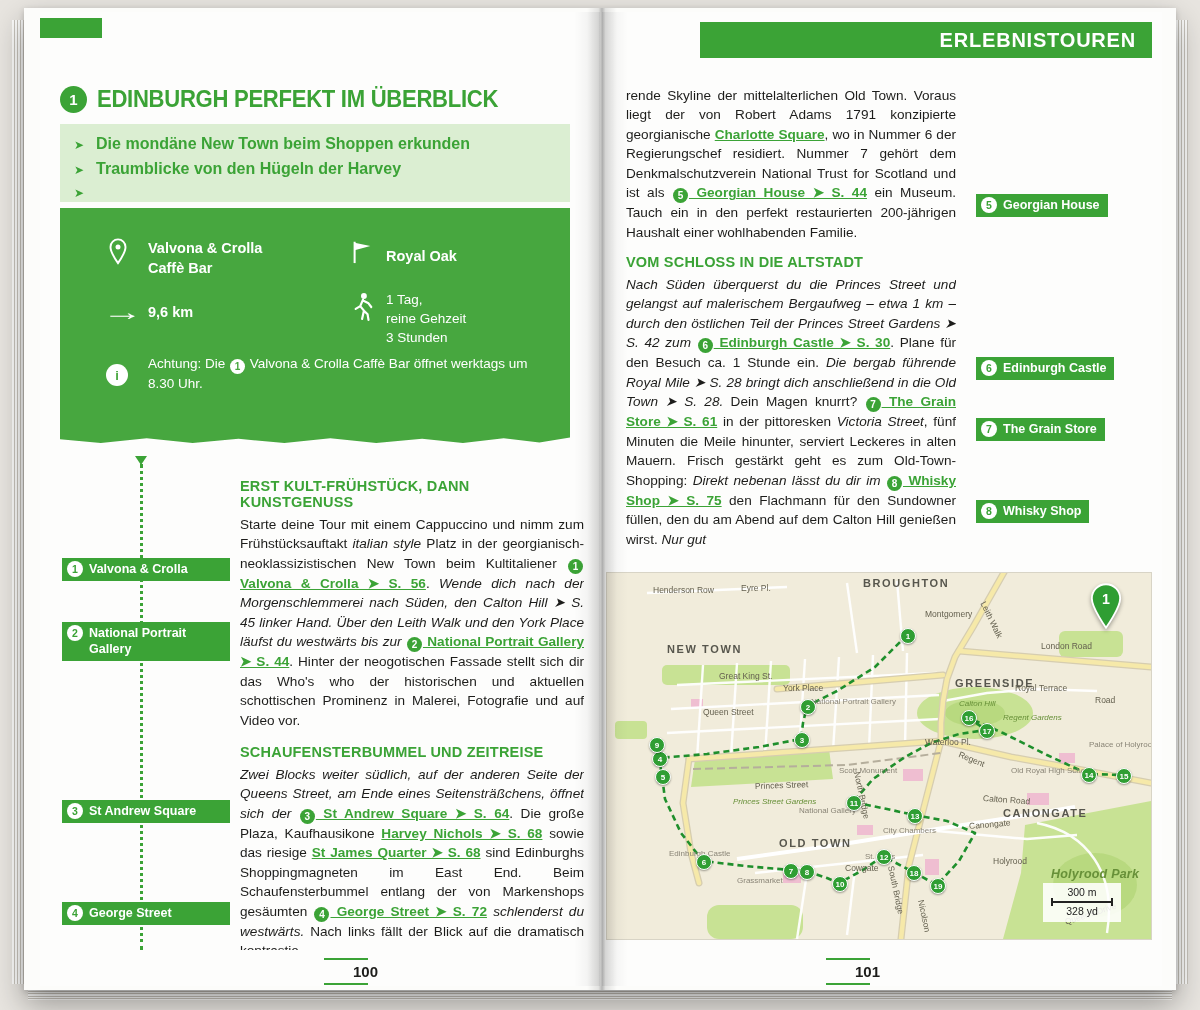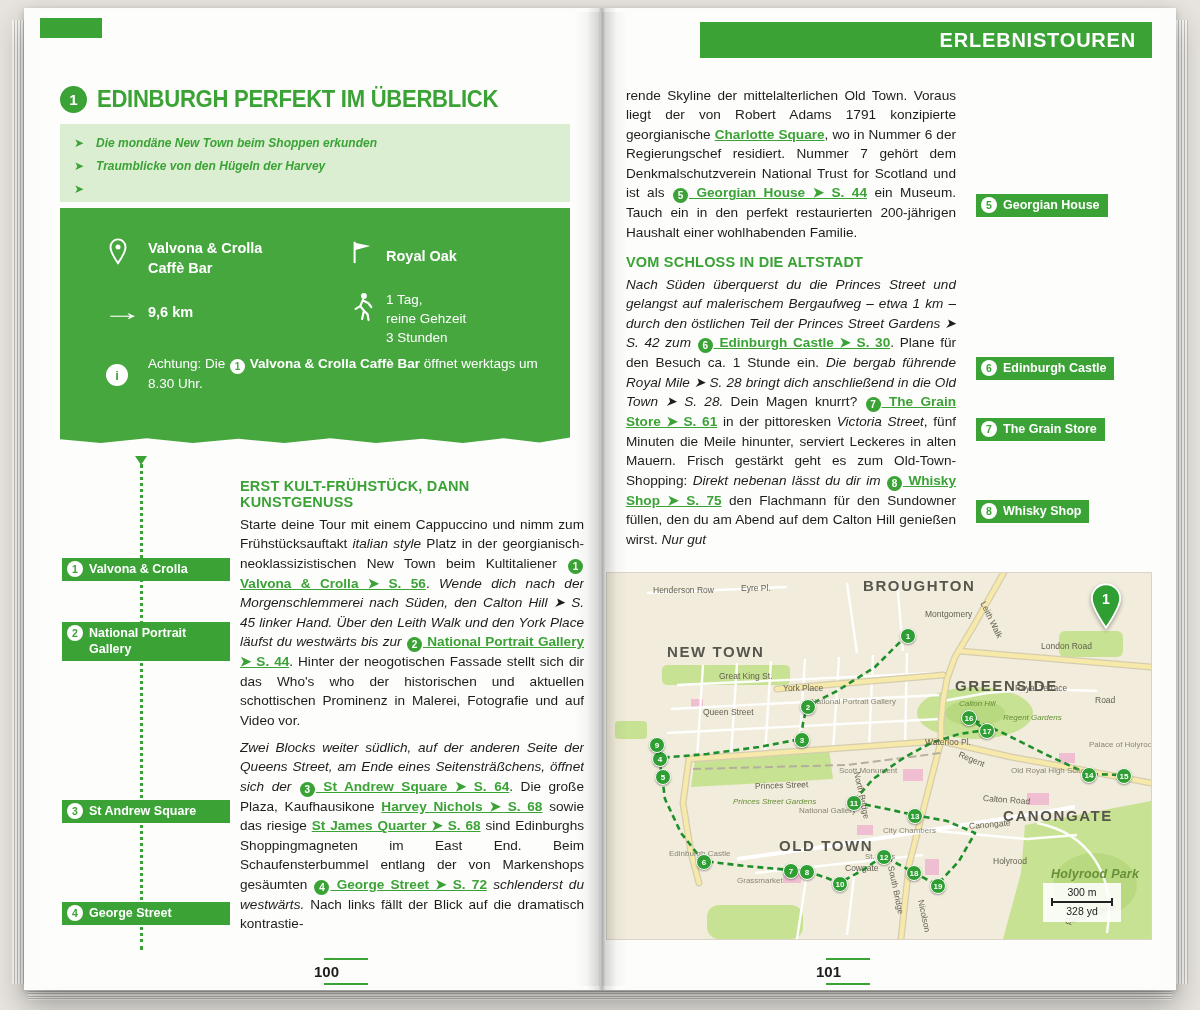--- a/index.html
+++ b/index.html
@@ -34,21 +34,21 @@
   .chapter-tab{position:absolute;left:0;top:6px;width:62px;height:20px;background:var(--green);}
   .title-row{position:absolute;left:20px;top:74px;display:flex;align-items:center;gap:10px;}
   .title-badge{width:27px;height:27px;border-radius:50%;background:var(--green);color:#fff;
     font-size:15px;font-weight:700;display:inline-flex;align-items:center;justify-content:center;flex:0 0 auto;}
   .page-title{font-size:23px;font-weight:700;color:var(--green);letter-spacing:-0.3px;
     transform:scaleX(.96);transform-origin:left center;white-space:nowrap;margin:0;}
   .highlights{position:absolute;left:20px;top:112px;width:510px;height:78px;background:var(--lgreen);
     padding:8px 0 0 0;box-sizing:border-box;}
   .hl-row{display:flex;align-items:baseline;padding:1px 14px;line-height:21px;}
   .hl-arrow{color:var(--green);font-size:12px;margin-right:12px;flex:0 0 auto;}
-  .hl-text{color:var(--green);font-weight:700;font-size:12px;font-style:italic;}
+  .hl-text{color:var(--green);font-weight:700;font-size:16px;}
   .infobox{position:absolute;left:20px;top:196px;width:510px;height:236px;background:var(--box);
     color:#fff;font-size:13.5px;
     clip-path:polygon(0 0,100% 0,100% 97.2%,94% 99.4%,87% 97.6%,79% 99.6%,71% 97.8%,62% 99.6%,53% 97.6%,44% 99.6%,35% 97.8%,26% 99.6%,17% 97.6%,8% 99.6%,0 98%);}
   .ib-icon{position:absolute;}
   .ib-text{position:absolute;line-height:20px;}
   .ib-strong{font-weight:600;font-size:14.5px;display:block;}
   .ib-arrow{position:absolute;left:42px;top:90px;font-size:24px;color:#fff;
     transform:scaleX(1.7);transform-origin:left center;font-weight:400;}
   .info-ic{position:absolute;left:46px;top:156px;width:22px;height:22px;border-radius:50%;background:#fff;
     color:var(--box);font-weight:700;font-size:13px;display:flex;align-items:center;justify-content:center;}
@@ -70,37 +70,37 @@
   .body-col.right{left:24px;top:74px;width:330px;height:482px;}
   h3.sec{color:var(--green);font-size:14.5px;font-weight:700;margin:14px 0 5px;letter-spacing:.2px;}
   .body-col.right h3.sec{margin-top:12px;}
   .body-col p{font-size:13.6px;line-height:19.4px;text-align:justify;margin:0 0 8px;hyphens:auto;}
   .sg-i{font-style:italic;}
   .sg-g{color:var(--green);font-weight:700;text-decoration:underline;}
   .sg-n{display:inline-flex;width:15px;height:15px;border-radius:50%;background:var(--green);color:#fff;
     font-size:10px;font-weight:700;align-items:center;justify-content:center;vertical-align:-2px;margin:0 1px;}
   .infobox .sg-n{background:#fff;color:var(--box);}
   .sg-w{color:#fff;}
-  .sg-wb{color:#fff;font-weight:700;}
+  .sg-wb{color:#fff;font-weight:400;}
   .sg-ws{color:#fff;font-size:11.5px;}
   
-  .pfoot{position:absolute;top:944px;width:64px;text-align:left;}
+  .pfoot{position:absolute;top:944px;width:64px;text-align:right;}
   .pfoot .rule{height:2px;background:var(--green);width:44px;margin:2px auto;}
   .pfoot .num{font-size:15px;font-weight:700;padding:1px 0;}
   .pfoot-left{left:274px;}
   .pfoot-right{left:214px;}
   
   .header-bar{position:absolute;left:98px;top:10px;width:452px;height:36px;background:var(--green);
     display:flex;align-items:center;justify-content:flex-end;padding-right:16px;box-sizing:border-box;}
   .header-bar span{color:#fff;font-size:20px;font-weight:700;letter-spacing:.8px;}
   
   .map{position:absolute;left:4px;top:560px;width:544px;height:366px;background:#f2eddd;
     border:1px solid #d8d4c6;box-sizing:content-box;overflow:hidden;}
   .map-overlay{position:absolute;left:0;top:0;width:100%;height:100%;}
-  .mlb-area{position:absolute;font-size:15px;font-weight:700;letter-spacing:1.6px;color:#57564d;white-space:nowrap;}
+  .mlb-area{position:absolute;font-size:11px;font-weight:700;letter-spacing:1.6px;color:#57564d;white-space:nowrap;}
   .mlb-area.park{font-style:italic;color:#679038;letter-spacing:.2px;font-size:12.5px;}
   .mlb-street{position:absolute;font-size:8.5px;color:#64604f;white-space:nowrap;transform-origin:left center;}
   .mlb-poi{position:absolute;font-size:8px;color:#8a8577;white-space:nowrap;}
   .mlb-poi.park-sm{color:#679038;font-style:italic;}
   .map-marker{position:absolute;width:14px;height:14px;margin:-7px 0 0 -7px;border-radius:50%;background:#2f9e33;
     border:1.5px solid #fff;color:#fff;font-size:8px;font-weight:700;display:flex;align-items:center;
     justify-content:center;box-shadow:0 1px 2px rgba(0,0,0,.35);box-sizing:content-box;}
   .big-pin{position:absolute;left:482px;top:10px;filter:drop-shadow(0 2px 2px rgba(0,0,0,.35));}
   .scale{position:absolute;left:436px;top:310px;background:rgba(255,255,255,.88);padding:3px 8px 4px;
     font-size:10.5px;text-align:center;color:#222;line-height:13px;}
@@ -196,20 +196,21 @@
         <span>St Andrew Square</span>
       </div>
       <div class="mlabel mlabel-left" style="top:890px;">
         <span class="nb nb-wh">4</span>
         <span>George Street</span>
       </div>
 
       <div class="body-col left">
         <h3 class="sec" style="margin-top:14px;">ERST KULT-FRÜHSTÜCK, DANN KUNSTGENUSS</h3>
         <p><span class="sg-r">Starte deine Tour mit einem Cappuccino und nimm zum Frühstücksauftakt </span><span class="sg-i">italian style</span><span class="sg-r"> Platz in der georgianisch-neoklassizistischen New Town beim Kultitaliener </span><span class="sg-n">1</span><span class="sg-g"> Valvona &amp; Crolla ➤ S. 56</span><span class="sg-r">. </span><span class="sg-i">Wende dich nach der Morgenschlemmerei nach Süden, den Calton Hill ➤ S. 45 linker Hand. Über den Leith Walk und den York Place läufst du westwärts bis zur </span><span class="sg-n">2</span><span class="sg-g"> National Portrait Gallery ➤ S. 44</span><span class="sg-r">. Hinter der neogotischen Fassade stellt sich dir das Who's who der historischen und aktuellen schottischen Prominenz in Malerei, Fotografie und auf Video vor.</span></p>
+        <h3 class="sec">SCHAUFENSTERBUMMEL UND ZEITREISE</h3>
         <p><span class="sg-i">Zwei Blocks weiter südlich, auf der anderen Seite der Queens Street, am Ende eines Seitensträßchens, öffnet sich der </span><span class="sg-n">3</span><span class="sg-g"> St Andrew Square ➤ S. 64</span><span class="sg-r">. Die große Plaza, Kaufhausikone </span><span class="sg-g">Harvey Nichols ➤ S. 68</span><span class="sg-r"> sowie das riesige </span><span class="sg-g">St James Quarter ➤ S. 68</span><span class="sg-r"> sind Edinburghs Shoppingmagneten im East End. Beim Schaufensterbummel entlang der von Markenshops gesäumten </span><span class="sg-n">4</span><span class="sg-g"> George Street ➤ S. 72</span><span class="sg-r"> </span><span class="sg-i">schlenderst du westwärts.</span><span class="sg-r"> Nach links fällt der Blick auf die dramatisch kontrastie-</span></p>
       </div>
 
       <div class="pfoot pfoot-left">
         <div class="rule"></div>
         <div class="num">100</div>
         <div class="rule"></div>
       </div>
     </div>
 

